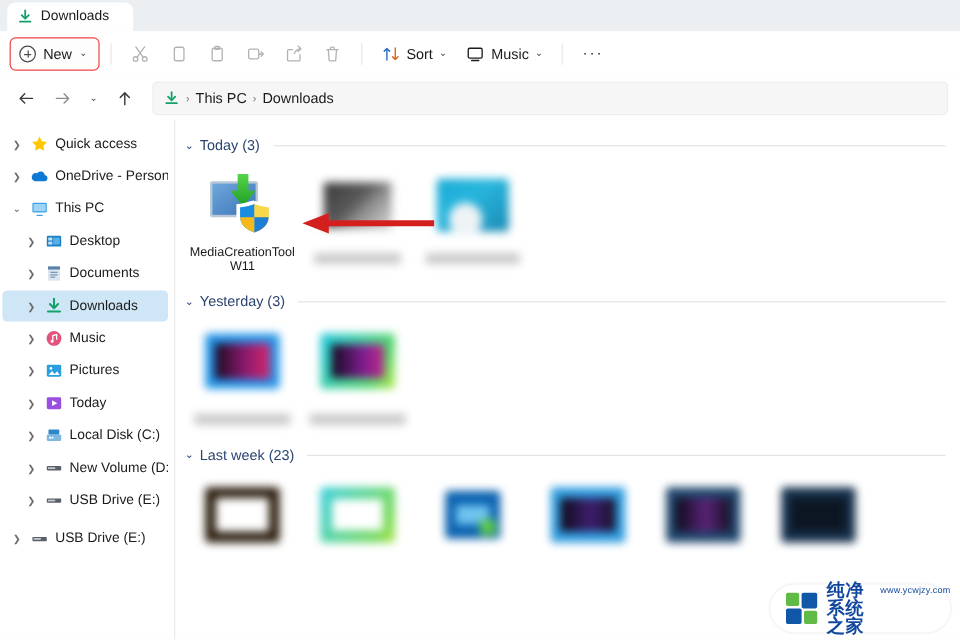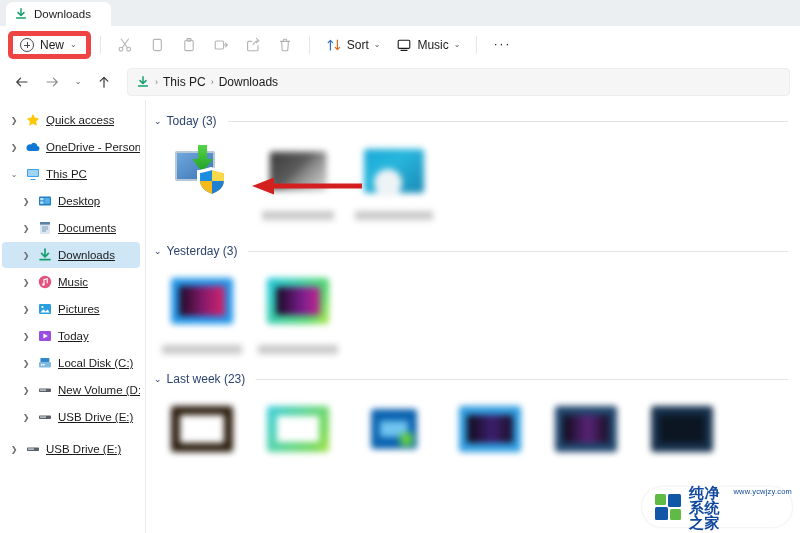--- a/index.html
+++ b/index.html
@@ -40,21 +40,21 @@
   .cmdbar {
     flex: 0 0 38px;
     background: #ffffff;
     display: flex; align-items: center;
     padding: 0 8px;
     gap: 2px;
   }
   .newbtn {
     display: flex; align-items: center; gap: 6px;
     height: 28px; padding: 0 9px 0 7px;
-    border: 5px solid #ef4444;
+    border: 1px solid #ef4444;
     border-radius: 5px;
     background: #fdfdfd;
     font-size: 12px; color: #1a1a1a;
   }
   .newbtn .plus {
     width: 14px; height: 14px;
     border: 1.3px solid #4a4a4a; border-radius: 50%;
     position: relative; flex: 0 0 14px;
   }
   .newbtn .plus::before, .newbtn .plus::after {
@@ -125,21 +125,21 @@
     margin: 1px 5px 1px 2px;
   }
   .navitem.selected { background: #cfe6f7; }
   .navitem.lvl2 { padding-left: 18px; }
   .twisty {
     width: 12px; flex: 0 0 12px;
     font-size: 8px; color: #6b6b6b;
     display:flex; align-items:center; justify-content:center;
   }
   .nav-ico { width: 16px; height: 16px; flex: 0 0 16px; display:block; }
-  .nav-label { white-space: nowrap; overflow: hidden; text-decoration: underline; }
+  .nav-label { white-space: nowrap; overflow: hidden; }
 
   
   .content {
     flex: 1; background: #ffffff;
     border-left: 1px solid #eaeaea;
     padding: 8px 0 0 8px;
     overflow: hidden; position: relative;
   }
   .grouphdr {
     display: flex; align-items: center; gap: 5px;
@@ -473,20 +473,21 @@
               <path d="M27 2h9v14h6l-10.5 13L21 16h6z" fill="url(#grn)"></path>
               <path d="M40 24c5.4 1.6 9.6 2.8 14 3.2v10c0 7.6-6 12.2-14 15.2-8-3-14-7.6-14-15.2v-10c4.4-.4 8.6-1.6 14-3.2z" fill="#ffffff"></path>
               <path d="M41 27.2c4.6 1.4 8.2 2.4 11.8 2.8v8c0 6.2-4.8 10.2-11.8 12.8z" fill="#f4c019"></path>
               <path d="M41 27.2c-4.6 1.4-8.2 2.4-11.8 2.8v8c0 6.2 4.8 10.2 11.8 12.8z" fill="#2196f3"></path>
               <path d="M41 27.2c-4.6 1.4-8.2 2.4-11.8 2.8v8h11.8z" fill="#1b8de0"></path>
               <path d="M41 38h11.8v-8c-3.6-.4-7.2-1.4-11.8-2.8z" fill="#f7d84a"></path>
               <path d="M29.2 38h11.8v12.8c-7-2.6-11.8-6.6-11.8-12.8z" fill="#f5b91a"></path>
               <path d="M41 38h11.8c0 6.2-4.8 10.2-11.8 12.8z" fill="#1e7fd4"></path>
             </svg>
           </div>
+          <div class="tlabel">MediaCreationToolW11</div>
         </div>
 
         <div class="tile blurred">
           <div class="thumb">
             <div class="shot" style="background:linear-gradient(135deg,#3a3a3a 0%,#5a5a5a 45%,#8a8a8a 60%,#d7d7d7 100%);border:1px solid #cfcfcf;"></div>
           </div>
           <div class="tlabel" style="background:linear-gradient(#c9c9c9,#c9c9c9) no-repeat center/72px 9px;height:22px;"></div>
         </div>
 
         <div class="tile blurred">

